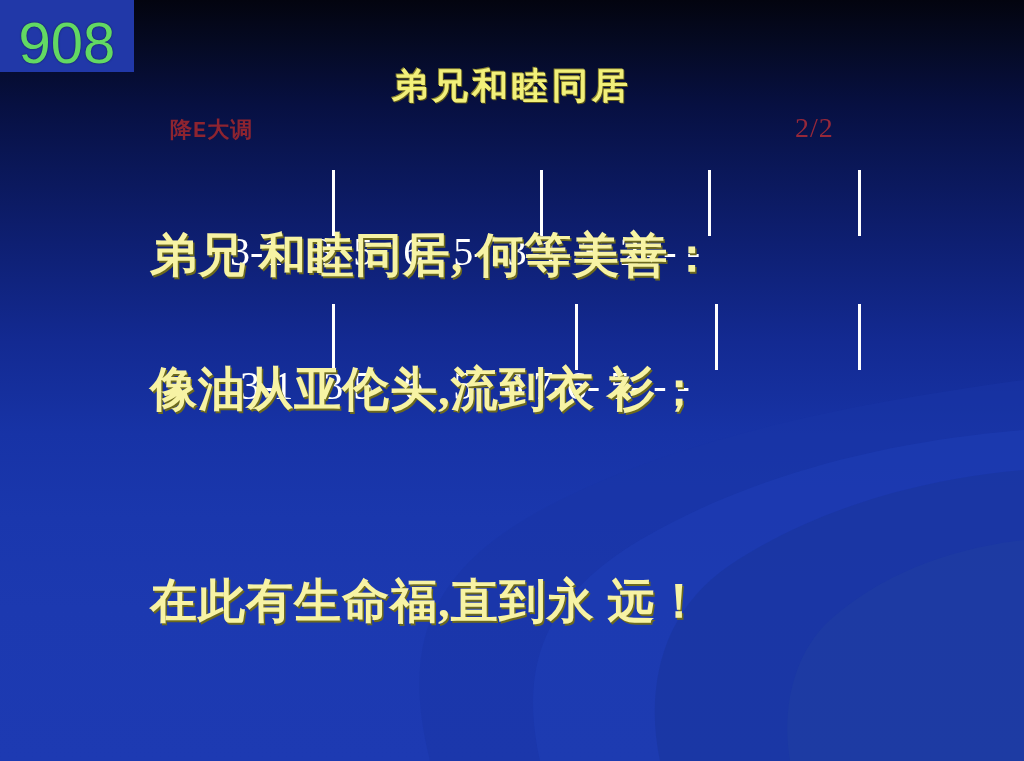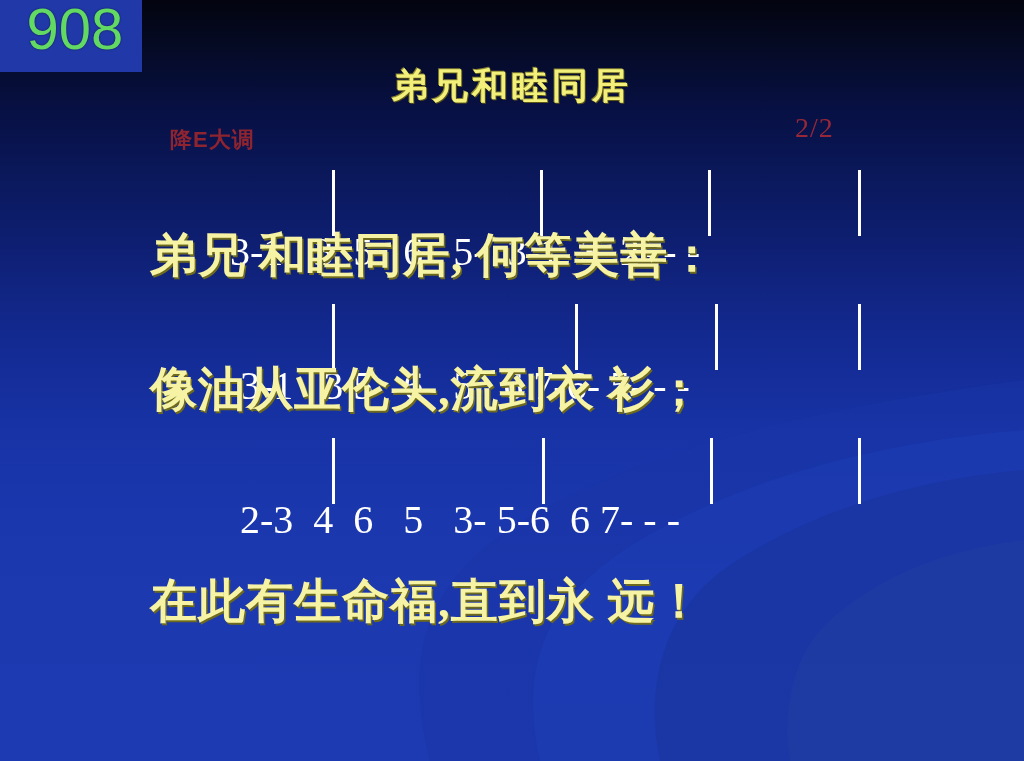--- a/index.html
+++ b/index.html
@@ -38,23 +38,22 @@
 
   
   #badge {
     position: absolute;
     left: 0px;
     top: 0px;
     width: 134px;
     height: 72px;
     background: #2138a8;
     display: flex;
-    align-items: flex-start;
+    align-items: flex-end;
     justify-content: center;
-    padding-left: 8px;
   }
   #badge .num {
     color: #62d963;
     font-size: 58px;
     line-height: 58px;
     font-weight: 400;
     letter-spacing: 0px;
     text-shadow: 0 0 2px rgba(0,0,0,0.55);
   }
 
@@ -70,26 +69,26 @@
     line-height: 60px;
     letter-spacing: 4px;
     font-weight: 700;
     text-shadow: 1px 1px 0 #5a5417, -1px -1px 0 #8a8430;
   }
 
   
   #key {
     position: absolute;
     left: 170px;
-    top: 128px;
+    top: 120px;
     color: #8d2430;
     font-size: 22px;
     line-height: 24px;
     letter-spacing: 1px;
-    font-family: Liberation Sans, sans-serif;
+    font-family: Liberation Mono, monospace;
     font-weight: 700;
   }
 
   
   #pageind {
     position: absolute;
     left: 795px;
     top: 113px;
     color: #97283a;
     font-size: 28px;
@@ -197,23 +196,20 @@
     </div>
 
     <div class="system">
       <div class="notes">
         <span> 3-1   3 </span><span class="barline" style="left:182px"></span><span>5   6   5   6 </span><span class="barline" style="left:425px"></span><span>7-6- </span><span class="barline" style="left:565px"></span><span>5- - - </span><span class="barline" style="left:708px"></span>
       </div>
       <div class="lyric">像油从亚伦头,流到衣 衫；</div>
     </div>
 
     <div class="system">
-      <div class="notes">
-        <span> 2-3  4 </span><span class="barline" style="left:182px"></span><span> 6   5   3- </span><span class="barline" style="left:392px"></span><span>5-6  6 </span><span class="barline" style="left:560px"></span><span>7- - - </span><span class="barline" style="left:708px"></span>
-      </div>
     </div>
 
     <div class="system">
       <div class="lyric">在此有生命福,直到永 远！</div>
     </div>
 
   </div>
 </div>
 
 </body></html>

